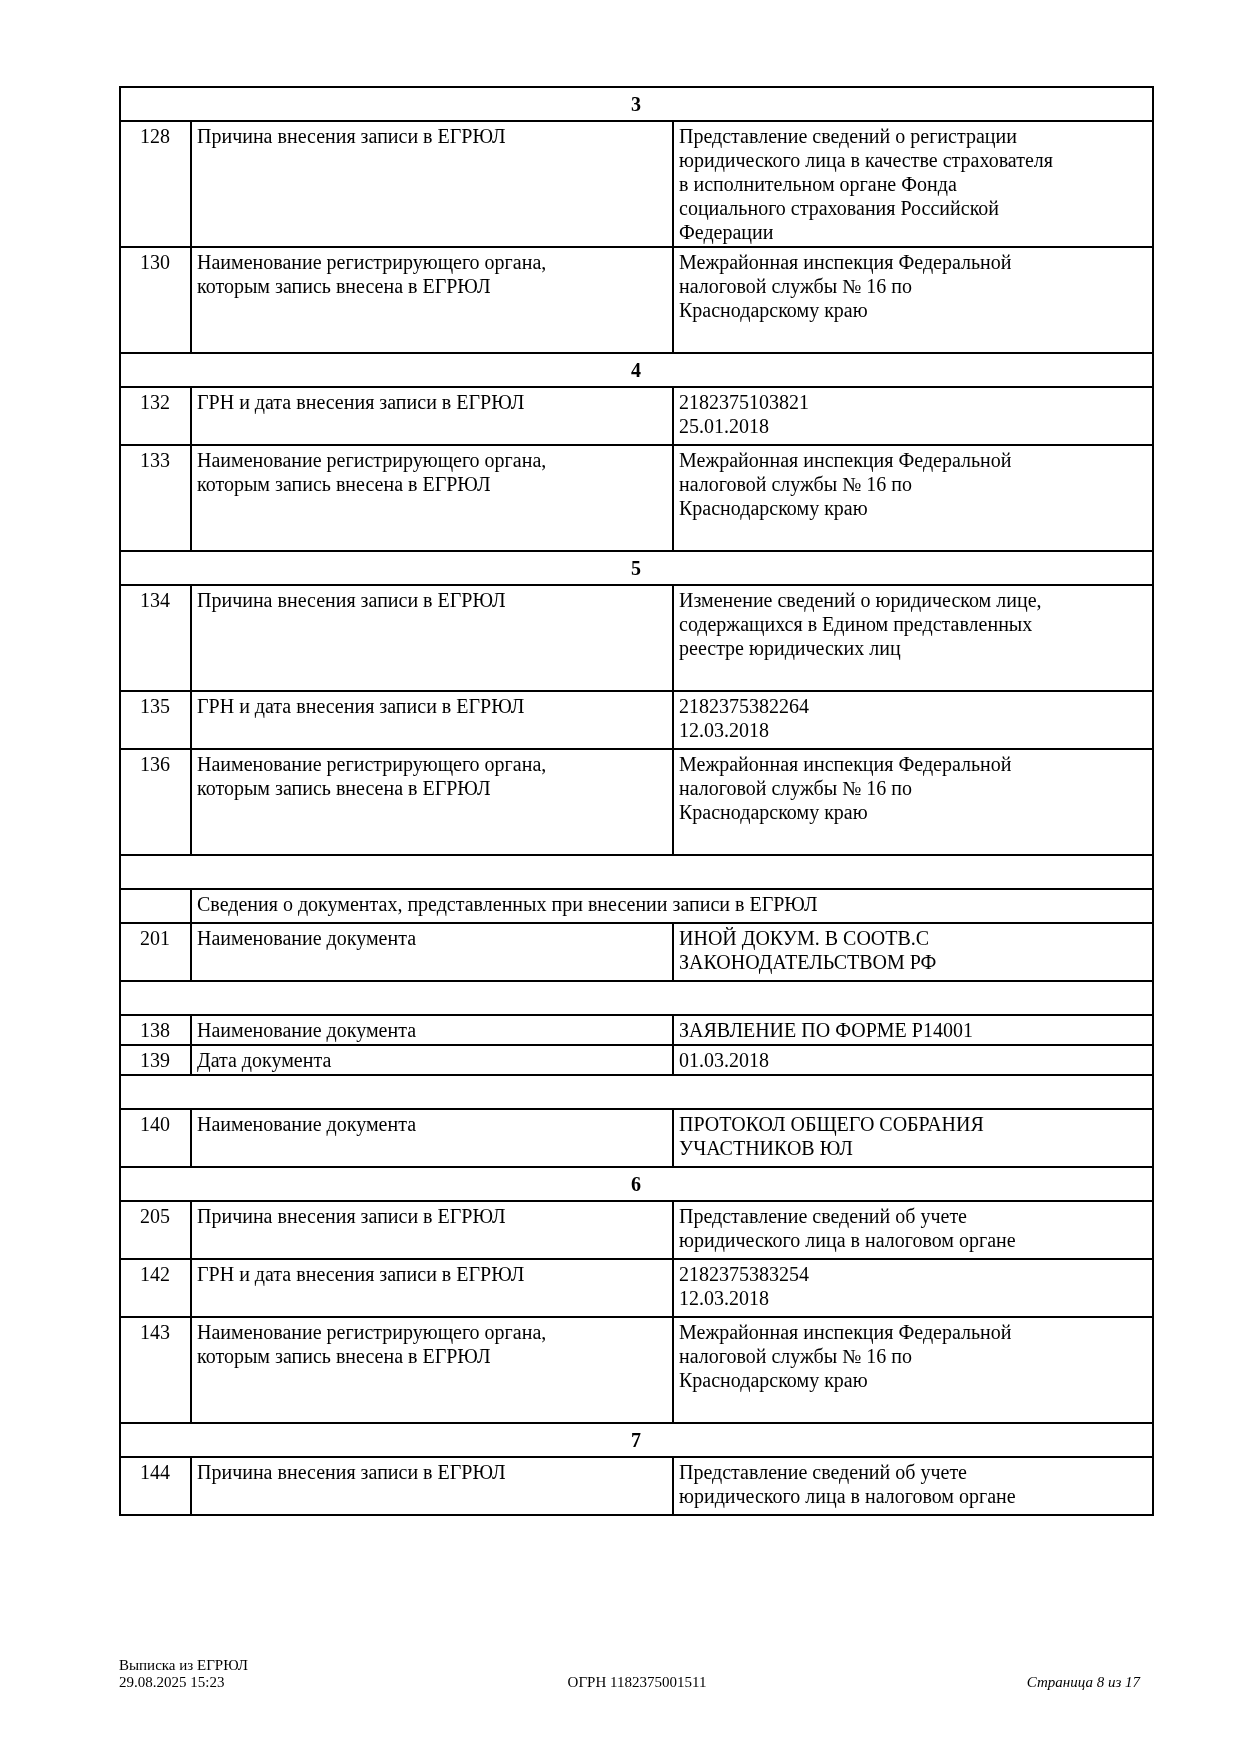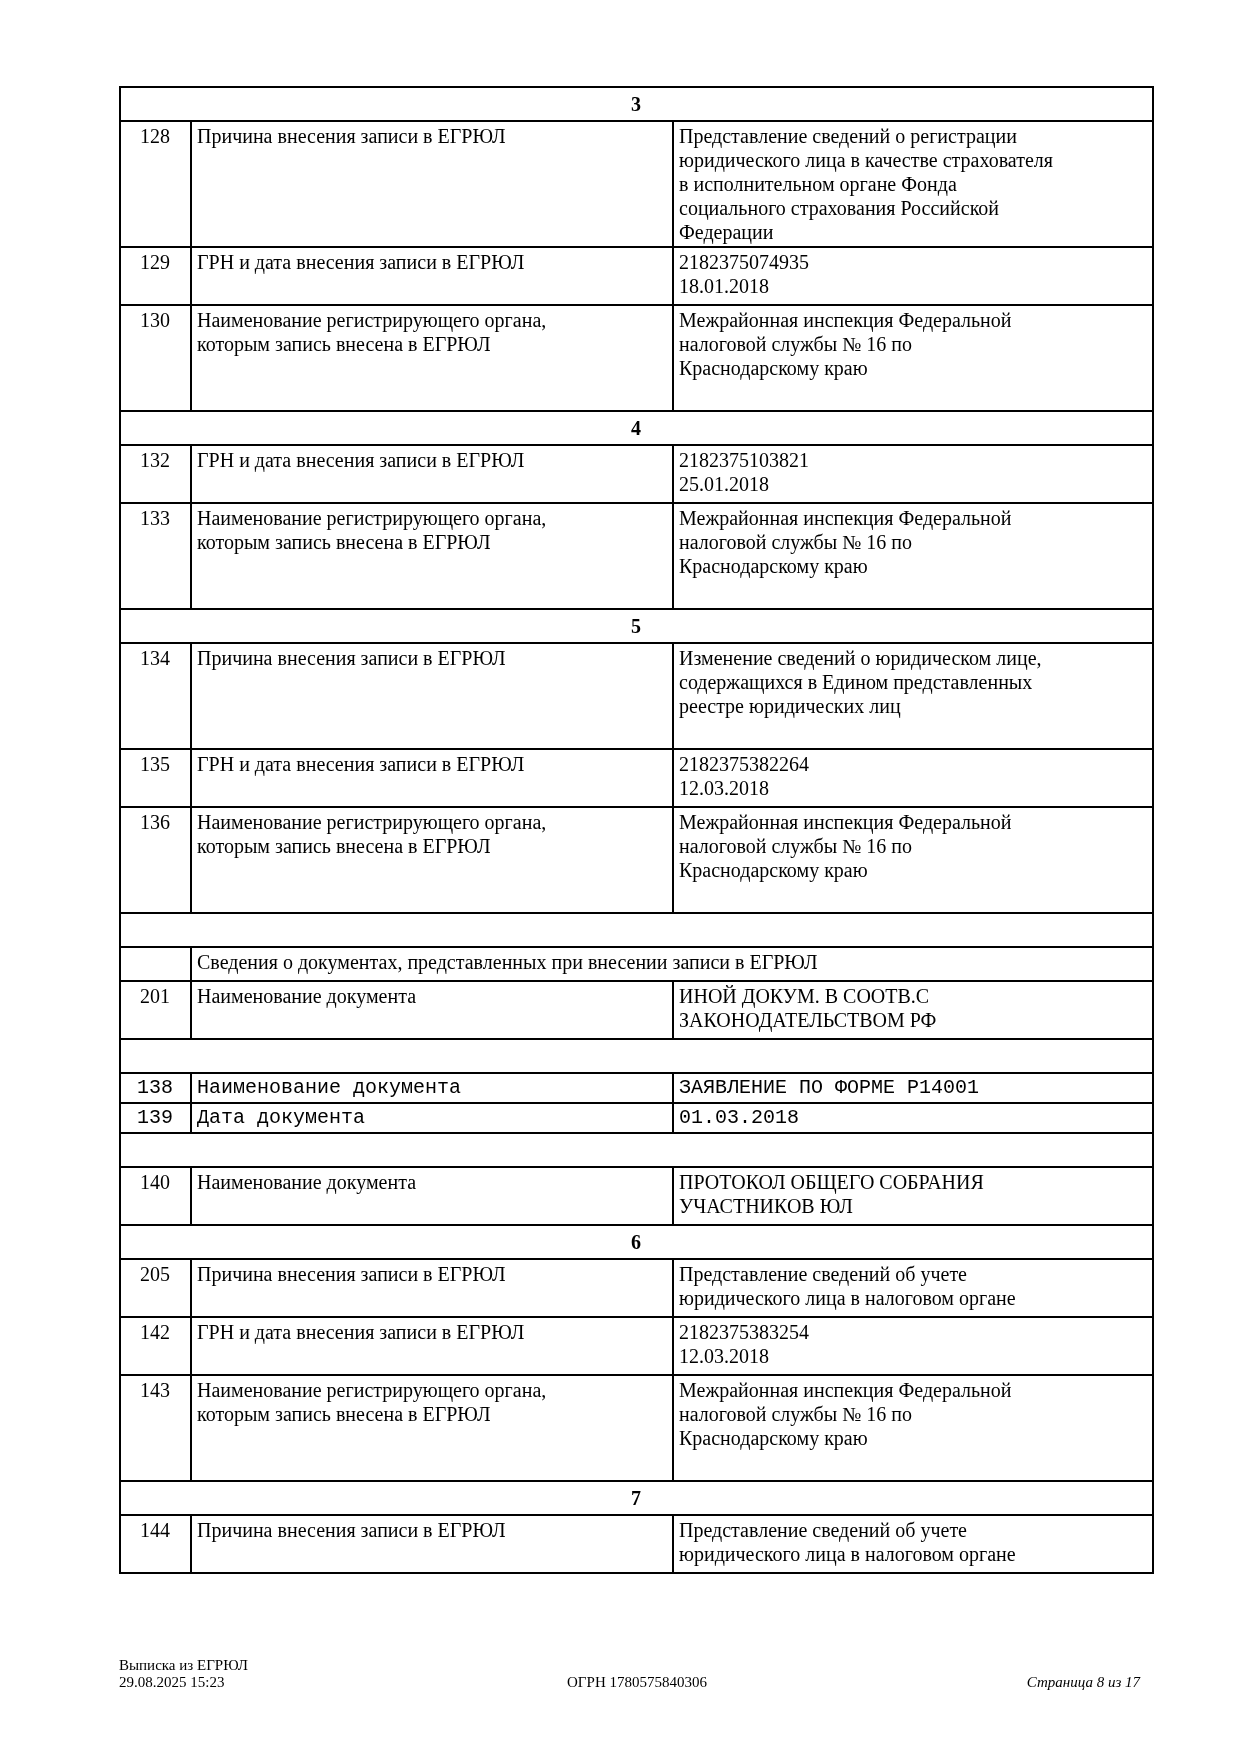--- a/index.html
+++ b/index.html
@@ -32,21 +32,21 @@
     white-space: pre-line;
     overflow: hidden;
   }
   td.numcell { text-align: center; padding-left: 2px; padding-right: 2px; }
   tr.sec td {
     text-align: center;
     font-weight: bold;
     vertical-align: middle;
     white-space: normal;
   }
-  tr.h1 td { height: 20px; font-family: Liberation Mono, monospace; }
+  tr.h1 td { height: 20px; }
   tr.h2 td { height: 58px; }
   tr.h3 td { height: 106px; }
   tr.h4 td { height: 106px; }
   tr.h5 td { height: 102px; }
   tr.hs td { height: 34px; }
   #footer {
     position: absolute;
     left: 119px; top: 1657px;
     width: 1036px;
     font-size: 15px;
@@ -73,26 +73,20 @@
       </tr>
       <tr class="h5">
         <td class="numcell">128</td>
         <td>Причина внесения записи в ЕГРЮЛ</td>
         <td>Представление сведений о регистрации
 юридического лица в качестве страхователя
 в исполнительном органе Фонда
 социального страхования Российской
 Федерации</td>
       </tr>
-      <tr class="h2">
-        <td class="numcell">129</td>
-        <td>ГРН и дата внесения записи в ЕГРЮЛ</td>
-        <td>2182375074935
-18.01.2018</td>
-      </tr>
       <tr class="h3">
         <td class="numcell">130</td>
         <td>Наименование регистрирующего органа,
 которым запись внесена в ЕГРЮЛ</td>
         <td>Межрайонная инспекция Федеральной
 налоговой службы № 16 по
 Краснодарскому краю</td>
       </tr>
       <tr class="sec hs">
         <td colspan="3">4</td>
@@ -203,17 +197,17 @@
 юридического лица в налоговом органе</td>
       </tr>
     </tbody>
   </table>
 
   <div id="footer">
     <div class="f-left">
       <div>Выписка из ЕГРЮЛ</div>
       <div>29.08.2025 15:23</div>
     </div>
-    <div class="f-center">ОГРН 1780575840306</div>
+    <div class="f-center">ОГРН 1182375001511</div>
     <div class="f-right">Страница 8 из 17</div>
   </div>
 
 </div>
 
 </body></html>

